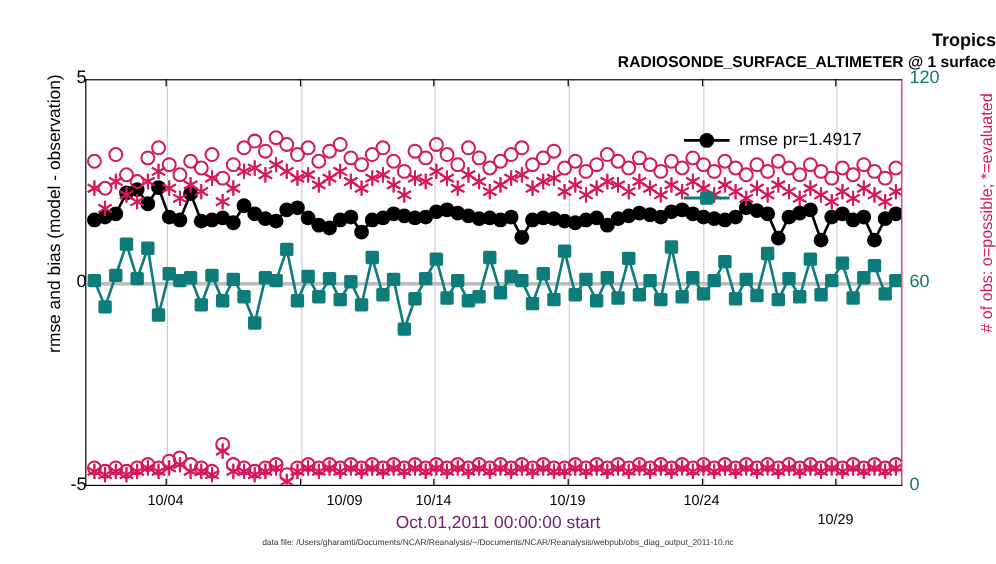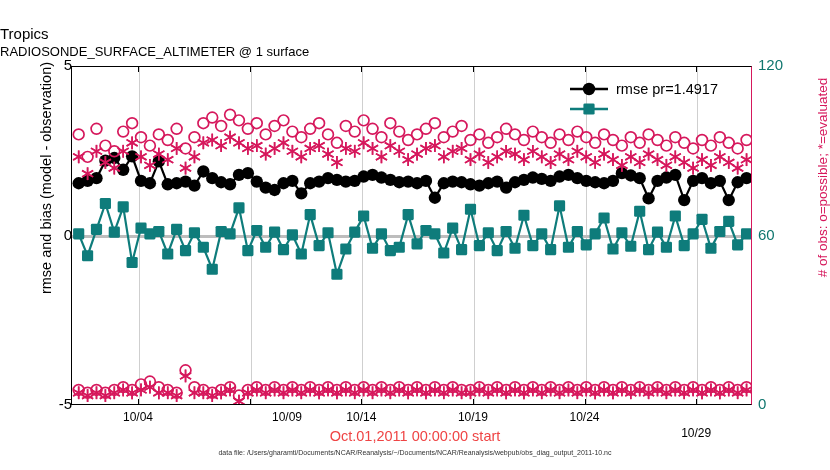--- a/index.html
+++ b/index.html
@@ -4,21 +4,21 @@
 <style>
   html,body{margin:0;padding:0;}
   body{
     width:830px;height:470px;background:#ffffff;
     font-family:"Liberation Sans",sans-serif;
     color:#000;overflow:hidden;position:relative;
   }
   #stage{position:absolute;left:0;top:0;width:830px;height:470px;}
 
   .ttl{
-    position:absolute;text-align:left;font-weight:normal;
+    position:absolute;text-align:right;font-weight:bold;
     color:#000;white-space:nowrap;
   }
   #title-main{left:0;top:25px;width:830px;font-size:15px;}
   #title-sub{left:0;top:44px;width:830px;font-size:13px;}
 
   #plot-frame{
     position:absolute;left:71px;top:66px;width:681px;height:339px;
     border:1.4px solid #000;border-right:1.6px solid #d6185c;
     box-sizing:border-box;background:#fff;
   }
@@ -47,29 +47,29 @@
     transform:rotate(-90deg);text-align:center;
     font-size:14.5px;color:#000;white-space:nowrap;
   }
   #ylabel-right{
     position:absolute;left:672px;top:170px;width:300px;
     transform:rotate(-90deg);text-align:center;
     font-size:13.5px;color:#d6185c;white-space:nowrap;
   }
   #xlabel{
     position:absolute;left:0;top:428px;width:830px;text-align:center;
-    font-size:14.5px;color:#ef4444;
+    font-size:14.5px;color:#701a75;
   }
   #footer{
     position:absolute;left:0;top:449px;width:830px;text-align:center;
     font-size:7px;color:#333;
   }
 
   #legend{position:absolute;left:566px;top:79px;width:190px;}
-  .leg-row{position:relative;height:20px;line-height:20px;white-space:nowrap;}
+  .leg-row{position:relative;height:20px;line-height:20px;white-space:nowrap;margin-top:28px;}
   .leg-sym{position:absolute;left:0;top:0;width:46px;height:20px;}
   .leg-txt{position:absolute;left:50px;top:0;font-size:14.5px;color:#000;}
 </style>
 </head>
 <body>
 
 <div id="stage">
 
   <div class="ttl" id="title-main">Tropics</div>
   <div class="ttl" id="title-sub">RADIOSONDE_SURFACE_ALTIMETER @ 1 surface</div>

